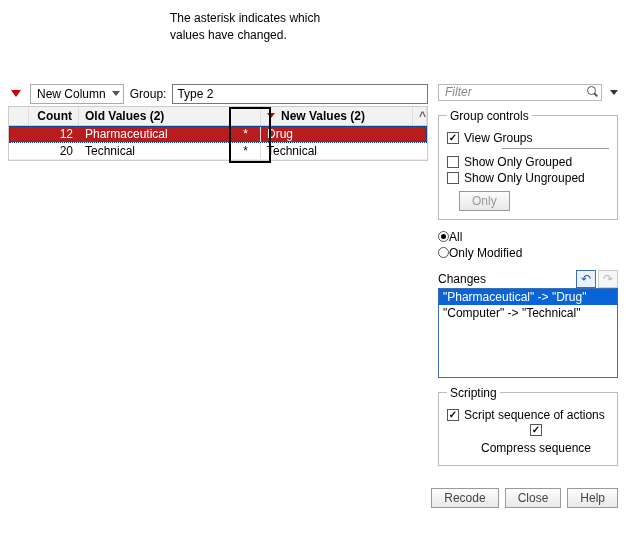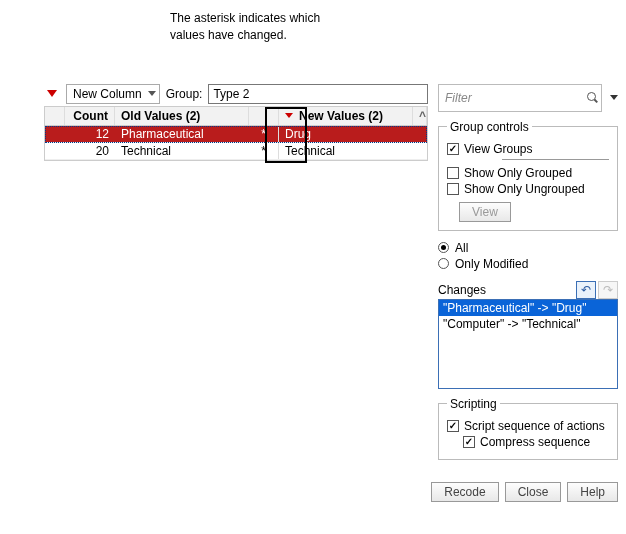--- a/index.html
+++ b/index.html
@@ -15,21 +15,20 @@
   .caption {
     margin: 10px 0 0 170px;
     font-size: 12px;
     line-height: 1.4;
     width: 200px;
   }
   .main-area {
     display: flex;
     margin-top: 40px;
     padding: 0 8px 8px 8px;
-    margin-left: 36px;
   }
   .left-panel { flex: 1; }
   .right-panel {
     width: 180px;
     margin-left: 10px;
     display: flex;
     flex-direction: column;
     gap: 8px;
   }
 
@@ -61,21 +60,21 @@
   .lbl { font-size: 12px; }
   .name-input {
     flex: 1;
     border: 1px solid #777;
     height: 20px;
     padding: 1px 4px;
     font-size: 12px;
   }
   .filter-box {
     border: 1px solid #bbb;
-    height: 28px;
+    height: 17px;
     display: flex;
     align-items: center;
     padding: 0 2px 0 6px;
     gap: 4px;
   }
   .filter-box .ph { color: #888; font-style: italic; flex:1; }
   .mag {
     width: 12px; height: 12px; position: relative;
   }
   .mag::before {
@@ -150,32 +149,32 @@
     margin: 0;
   }
   legend { font-size: 12px; padding: 0 3px; }
   .chk-row { display:flex; align-items:center; gap:5px; margin:2px 0; font-size:12px; }
   .chk {
     width:12px; height:12px; border:1px solid #555; background:#fff;
     display:inline-flex; align-items:center; justify-content:center;
     font-size:10px; line-height:10px;
   }
   .chk.checked::before{ content:"✓"; color:#000; font-weight:bold; }
-  .indent { margin-left: 16px; }
+  .indent { margin-left: 16px; flex-direction: column; }
   .hr-line { border:none; border-top:1px solid #999; margin:3px 0 6px 55px;}
   .btn {
     border:1px solid #999;
     background: linear-gradient(#fdfdfd,#e8e8e8);
     padding: 2px 12px;
     font-size: 12px;
     color:#444;
   }
   .btn.disabled { color:#999; }
 
-  .radio-row { display:flex; align-items:center; gap:6px; font-size:12px; margin:2px 0;}
+  .radio-row { display:flex; align-items:center; font-size:12px; margin:2px 0;}
   .radio {
     width:11px;height:11px;border:1px solid #555;border-radius:50%;background:#fff;
     display:inline-flex;align-items:center;justify-content:center;
   }
   .radio.checked::before{content:"";width:5px;height:5px;border-radius:50%;background:#000;}
 
   .changes-hdr { display:flex; align-items:center; justify-content:space-between; }
   .undo-redo { display:flex; gap:2px;}
   .icon-btn {
     width:20px;height:18px;border:1px solid #3b6fb5;background:#eaf2fb;
@@ -268,21 +267,21 @@
       <hr class="hr-line">
       <div class="chk-row">
         <span class="chk"></span>
         <span>Show Only Grouped</span>
       </div>
       <div class="chk-row">
         <span class="chk"></span>
         <span>Show Only Ungrouped</span>
       </div>
       <div style="margin:6px 0 0 12px;">
-        <button class="btn disabled">View</button>
+        <button class="btn disabled">Only</button>
       </div>
     </fieldset>
 
     <div>
       <div class="radio-row">
         <span class="radio checked"></span>
         <span>All</span>
       </div>
       <div class="radio-row">
         <span class="radio"></span>

